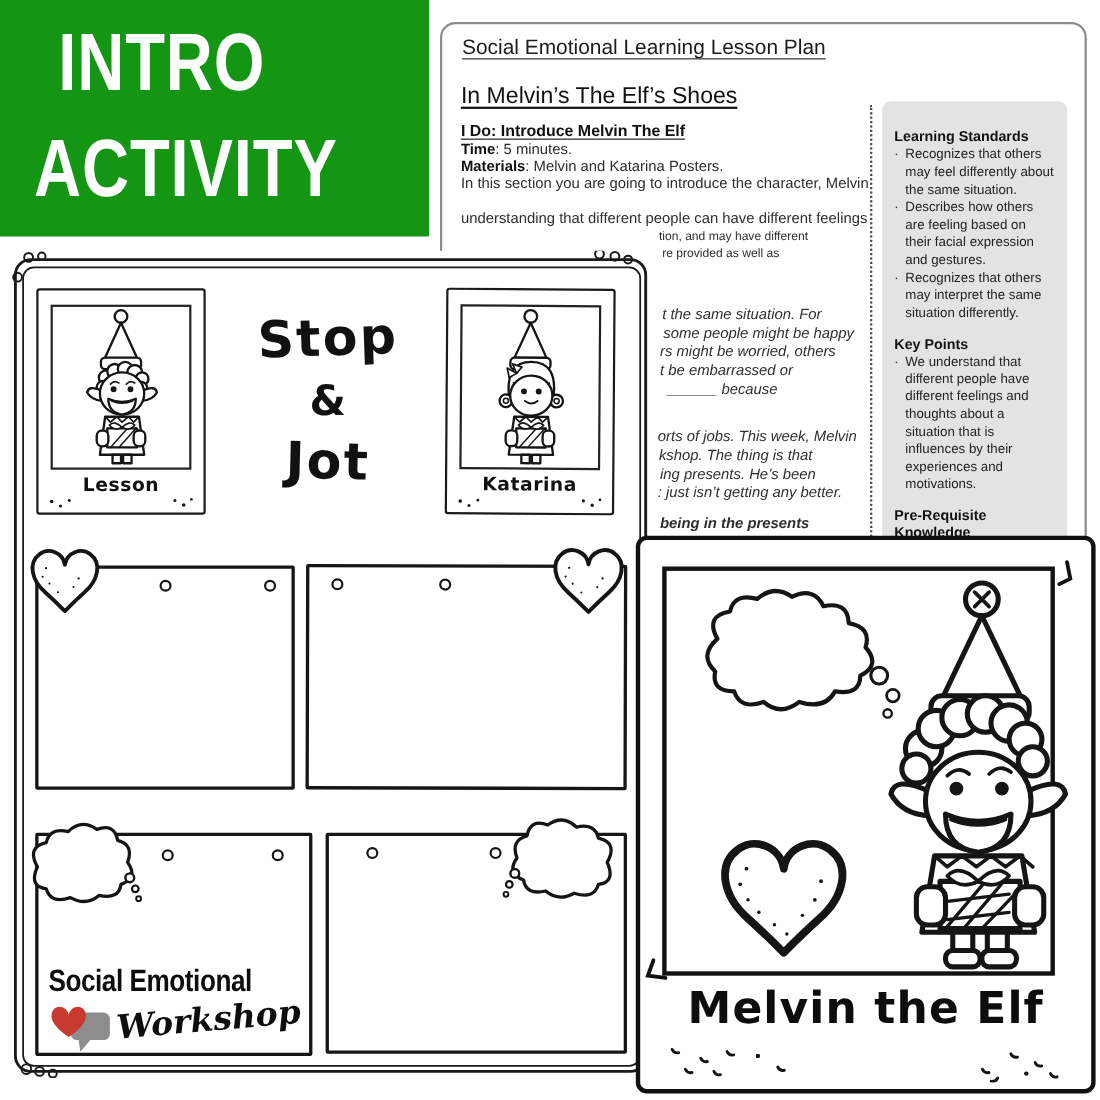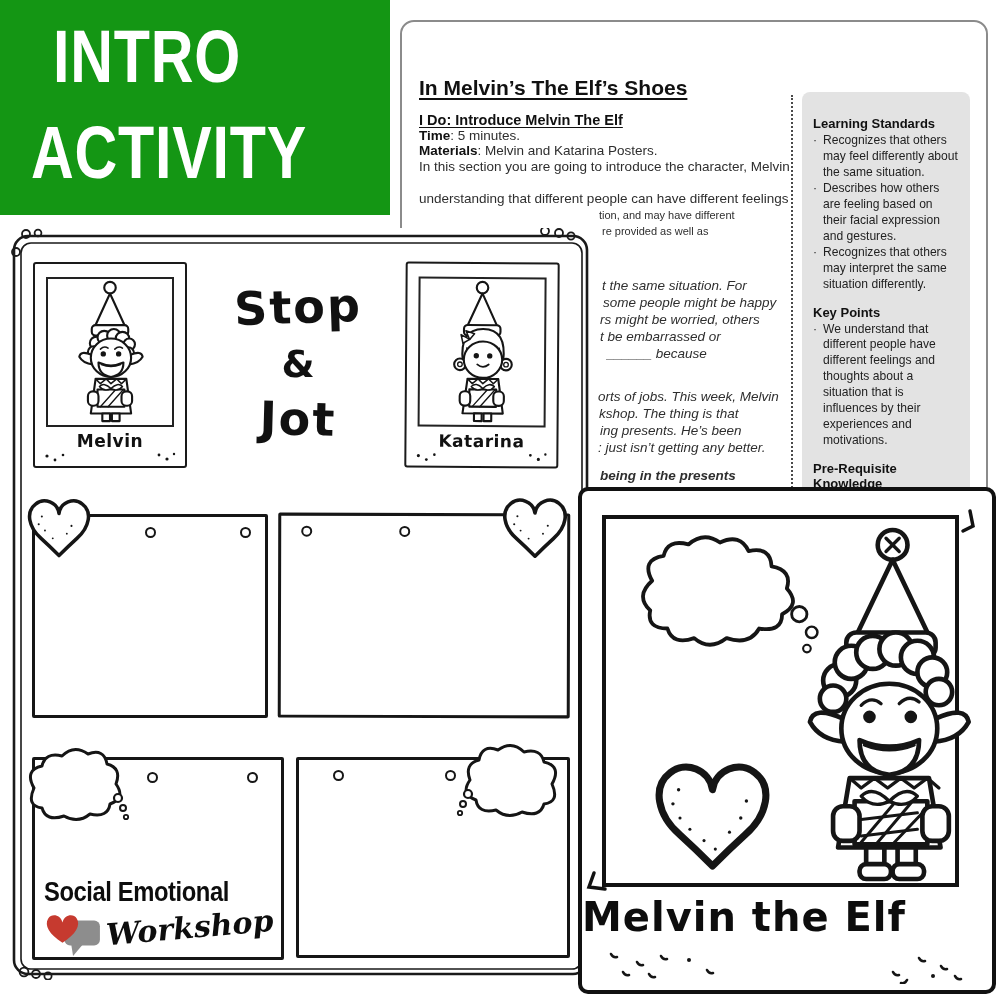--- a/index.html
+++ b/index.html
@@ -4,21 +4,21 @@
 <style>
   * { margin:0; padding:0; box-sizing:border-box; }
   body { font-family:"Liberation Sans", sans-serif; background:#fff; }
   #canvas { position:relative; width:1000px; height:1000px; background:#fff; overflow:hidden; }
 
   
   .page { position:absolute; left:400px; top:20px; width:588px; height:938px;
           background:#fff; border:2px solid #8b8b8b; border-radius:14px; z-index:1; }
   .page .doc-title { position:absolute; left:18px; top:11px; font-size:19px; color:#1c1c1c;
           text-decoration:underline; text-underline-offset:4px; white-space:nowrap; }
-  .page .doc-heading { position:absolute; left:17px; top:54px; font-size:21px; font-weight:bold; color:#111;
+  .page .doc-heading { position:absolute; left:17px; top:54px; font-size:21px; font-weight:normal; color:#111;
           text-decoration:underline; text-underline-offset:3px; white-space:nowrap; }
   .page .doc-subheading { position:absolute; left:17px; top:90px; font-size:14.5px; font-weight:bold; color:#111;
           text-decoration:underline; text-underline-offset:2px; white-space:nowrap; }
   .meta-line { position:absolute; left:17px; font-size:13.5px; color:#2e2e2e; white-space:nowrap; }
   .meta-time { top:106px; } .meta-materials { top:121px; }
   .meta-line b { color:#111; }
   .body-line { position:absolute; left:17px; font-size:13.5px; color:#2e2e2e; white-space:nowrap; }
   .bl0 { top:137px; } .bl1 { top:153px; } .bl2 { top:169px; }
   .frag { position:absolute; font-size:11px; color:#2e2e2e; white-space:nowrap; }
   .bf0 { left:197px; top:187px; } .bf1 { left:200px; top:203px; }
@@ -77,30 +77,31 @@
           transform-origin:left center; white-space:nowrap; letter-spacing:-.5px; }
   .logo .row { display:flex; align-items:flex-start; margin-top:2px; }
   .logo .ln2 { font-family:"DejaVu Serif", serif; font-style:italic; font-weight:bold;
           font-size:30px; color:#0d0d0d; transform:rotate(-5deg); margin-left:2px; white-space:nowrap; }
 
   
   .poster { position:absolute; left:578px; top:487px; width:418px; height:507px;
           background:#fff; border:4px solid #111; border-radius:10px; z-index:20; }
   .poster .frame { position:absolute; left:20px; top:24px; width:357px; height:372px;
           border:4px solid #121212; }
-  .poster .ptitle { position:absolute; left:0; right:0; top:403px; 
+  .poster .ptitle { position:absolute; left:0; right:0; top:403px; text-align:center;
           font-family:"DejaVu Sans", sans-serif; font-weight:bold; font-size:40px; color:#0d0d0d; letter-spacing:1px; }
   svg { display:block; }
 </style>
 </head>
 <body>
 
 <div id="canvas">
 
   <div class="page">
+    <div class="doc-title">Social Emotional Learning Lesson Plan</div>
     <div class="doc-heading">In Melvin’s The Elf’s Shoes</div>
     <div class="doc-subheading">I Do: Introduce Melvin The Elf</div>
     <div class="meta-line meta-time"><b>Time</b><span>: 5 minutes.</span></div>
     <div class="meta-line meta-materials"><b>Materials</b><span>: Melvin and Katarina Posters.</span></div>
 
     <div class="body-line bl0">In this section you are going to introduce the character, Melvin</div>
     <div class="body-line bl2">understanding that different people can have different feelings</div>
     <div class="frag bf0">tion, and may have different</div>
     <div class="frag bf1">re provided as well as</div>
 
@@ -206,21 +207,21 @@
             <path d="M40,133 L56,115 M48,133 L64,115" fill="none" stroke-width="1.4"></path>
             <path d="M51,114 q-7,-7 -12,-2 q5,6 12,2 Z" stroke-width="1.6"></path>
             <path d="M51,114 q7,-7 12,-2 q-5,6 -12,2 Z" stroke-width="1.6"></path>
             <rect x="27" y="117" width="11" height="15" rx="5"></rect>
             <rect x="62" y="117" width="11" height="15" rx="5"></rect>
             <rect x="42" y="140" width="8" height="8"></rect>
               <rect x="52" y="140" width="8" height="8"></rect>
           </g>
         </svg>
       </div>
-      <div class="pname">Melvin</div>
+      <div class="pname">Lesson</div>
       <svg class="deco" style="left:6px; top:186px;" width="140" height="14" viewBox="0 0 140 14">
         <g fill="#151515">
             <circle cx="6" cy="6" r="1.6"></circle>
             <circle cx="14" cy="10" r="1.4"></circle>
             <circle cx="22" cy="5" r="1.3"></circle>
             <circle cx="118" cy="5" r="1.4"></circle>
             <circle cx="126" cy="9" r="1.6"></circle>
             <circle cx="133" cy="4" r="1.2"></circle>
           </g>
       </svg>

